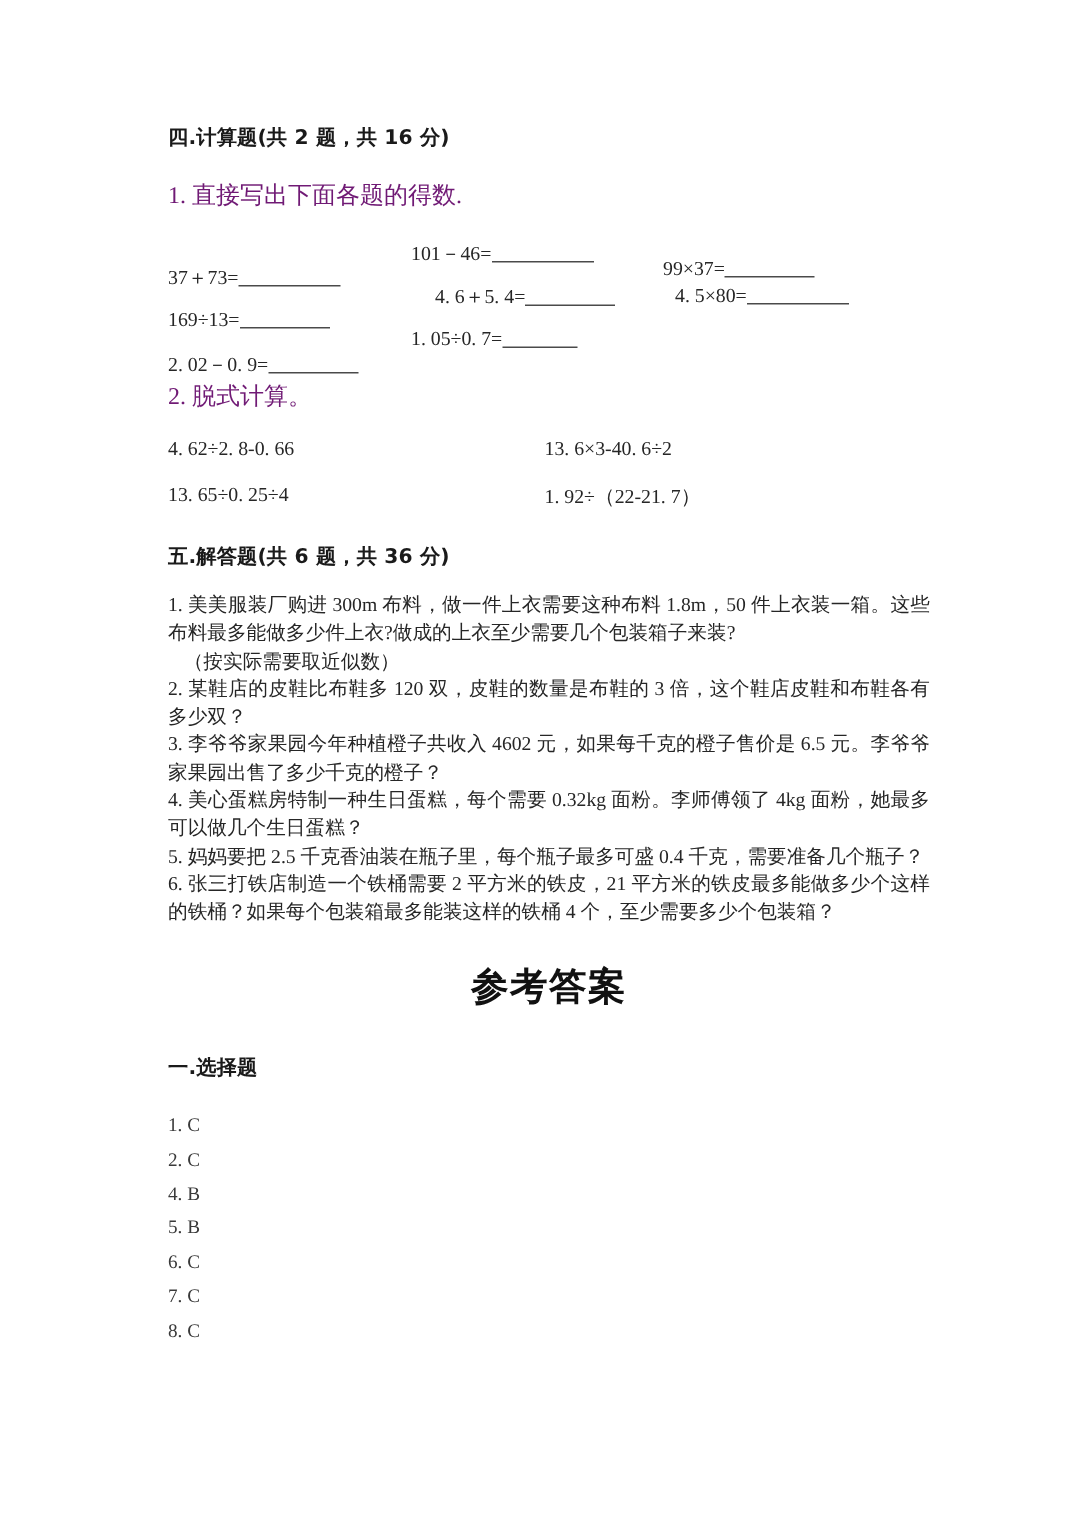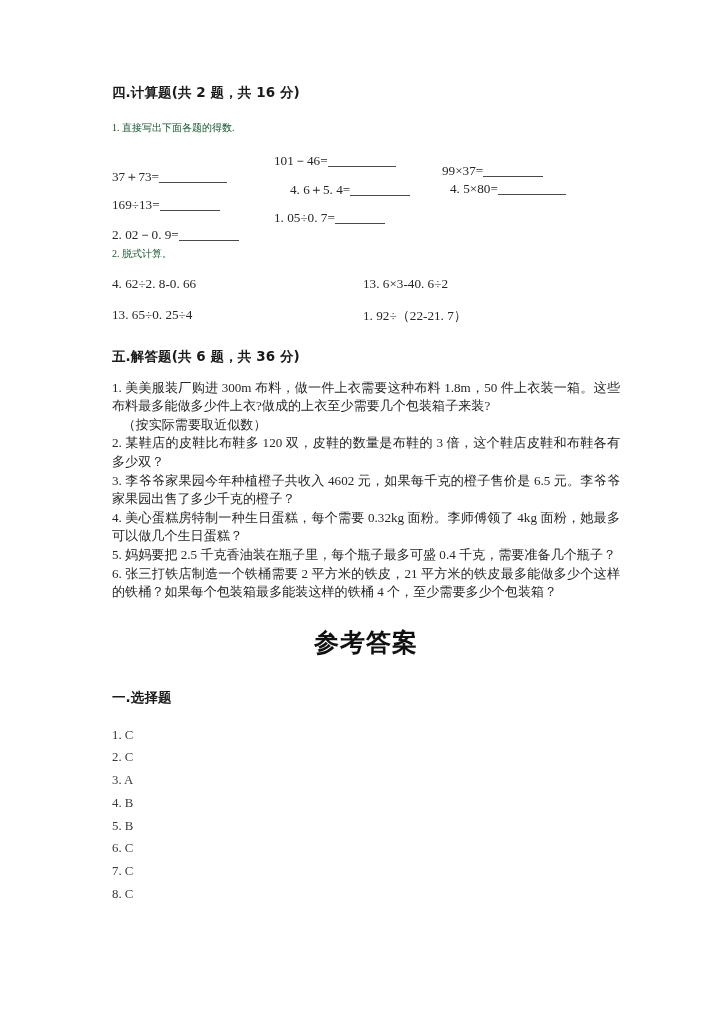--- a/index.html
+++ b/index.html
@@ -35,23 +35,23 @@
     font-family: "DejaVu Sans", "Liberation Sans", sans-serif;
     font-weight: bold;
     font-size: 13.5px;
     letter-spacing: 0.1px;
     color: #1a1a1a;
     line-height: 1.25;
   }
 
   
   .instruction {
-    font-size: 10px;
+    font-size: 16px;
     line-height: 1.3;
-    color: #14532d;
+    color: #701a75;
   }
 
   
   .calc-row {
     position: relative;
     height: 29px;
     font-size: 13.2px;
     color: #262626;
   }
   .calc-cell {
@@ -229,21 +229,20 @@
 
     <div class="sp-30"></div>
 
     <div class="section-heading">一.选择题</div>
 
     <div class="sp-18"></div>
 
     <ul class="answer-list">
       <li class="answer-item">1. C</li>
       <li class="answer-item">2. C</li>
-      <li class="answer-item">3. A</li>
       <li class="answer-item">4. B</li>
       <li class="answer-item">5. B</li>
       <li class="answer-item">6. C</li>
       <li class="answer-item">7. C</li>
       <li class="answer-item">8. C</li>
     </ul>
 
   </div>
 </div>
 

